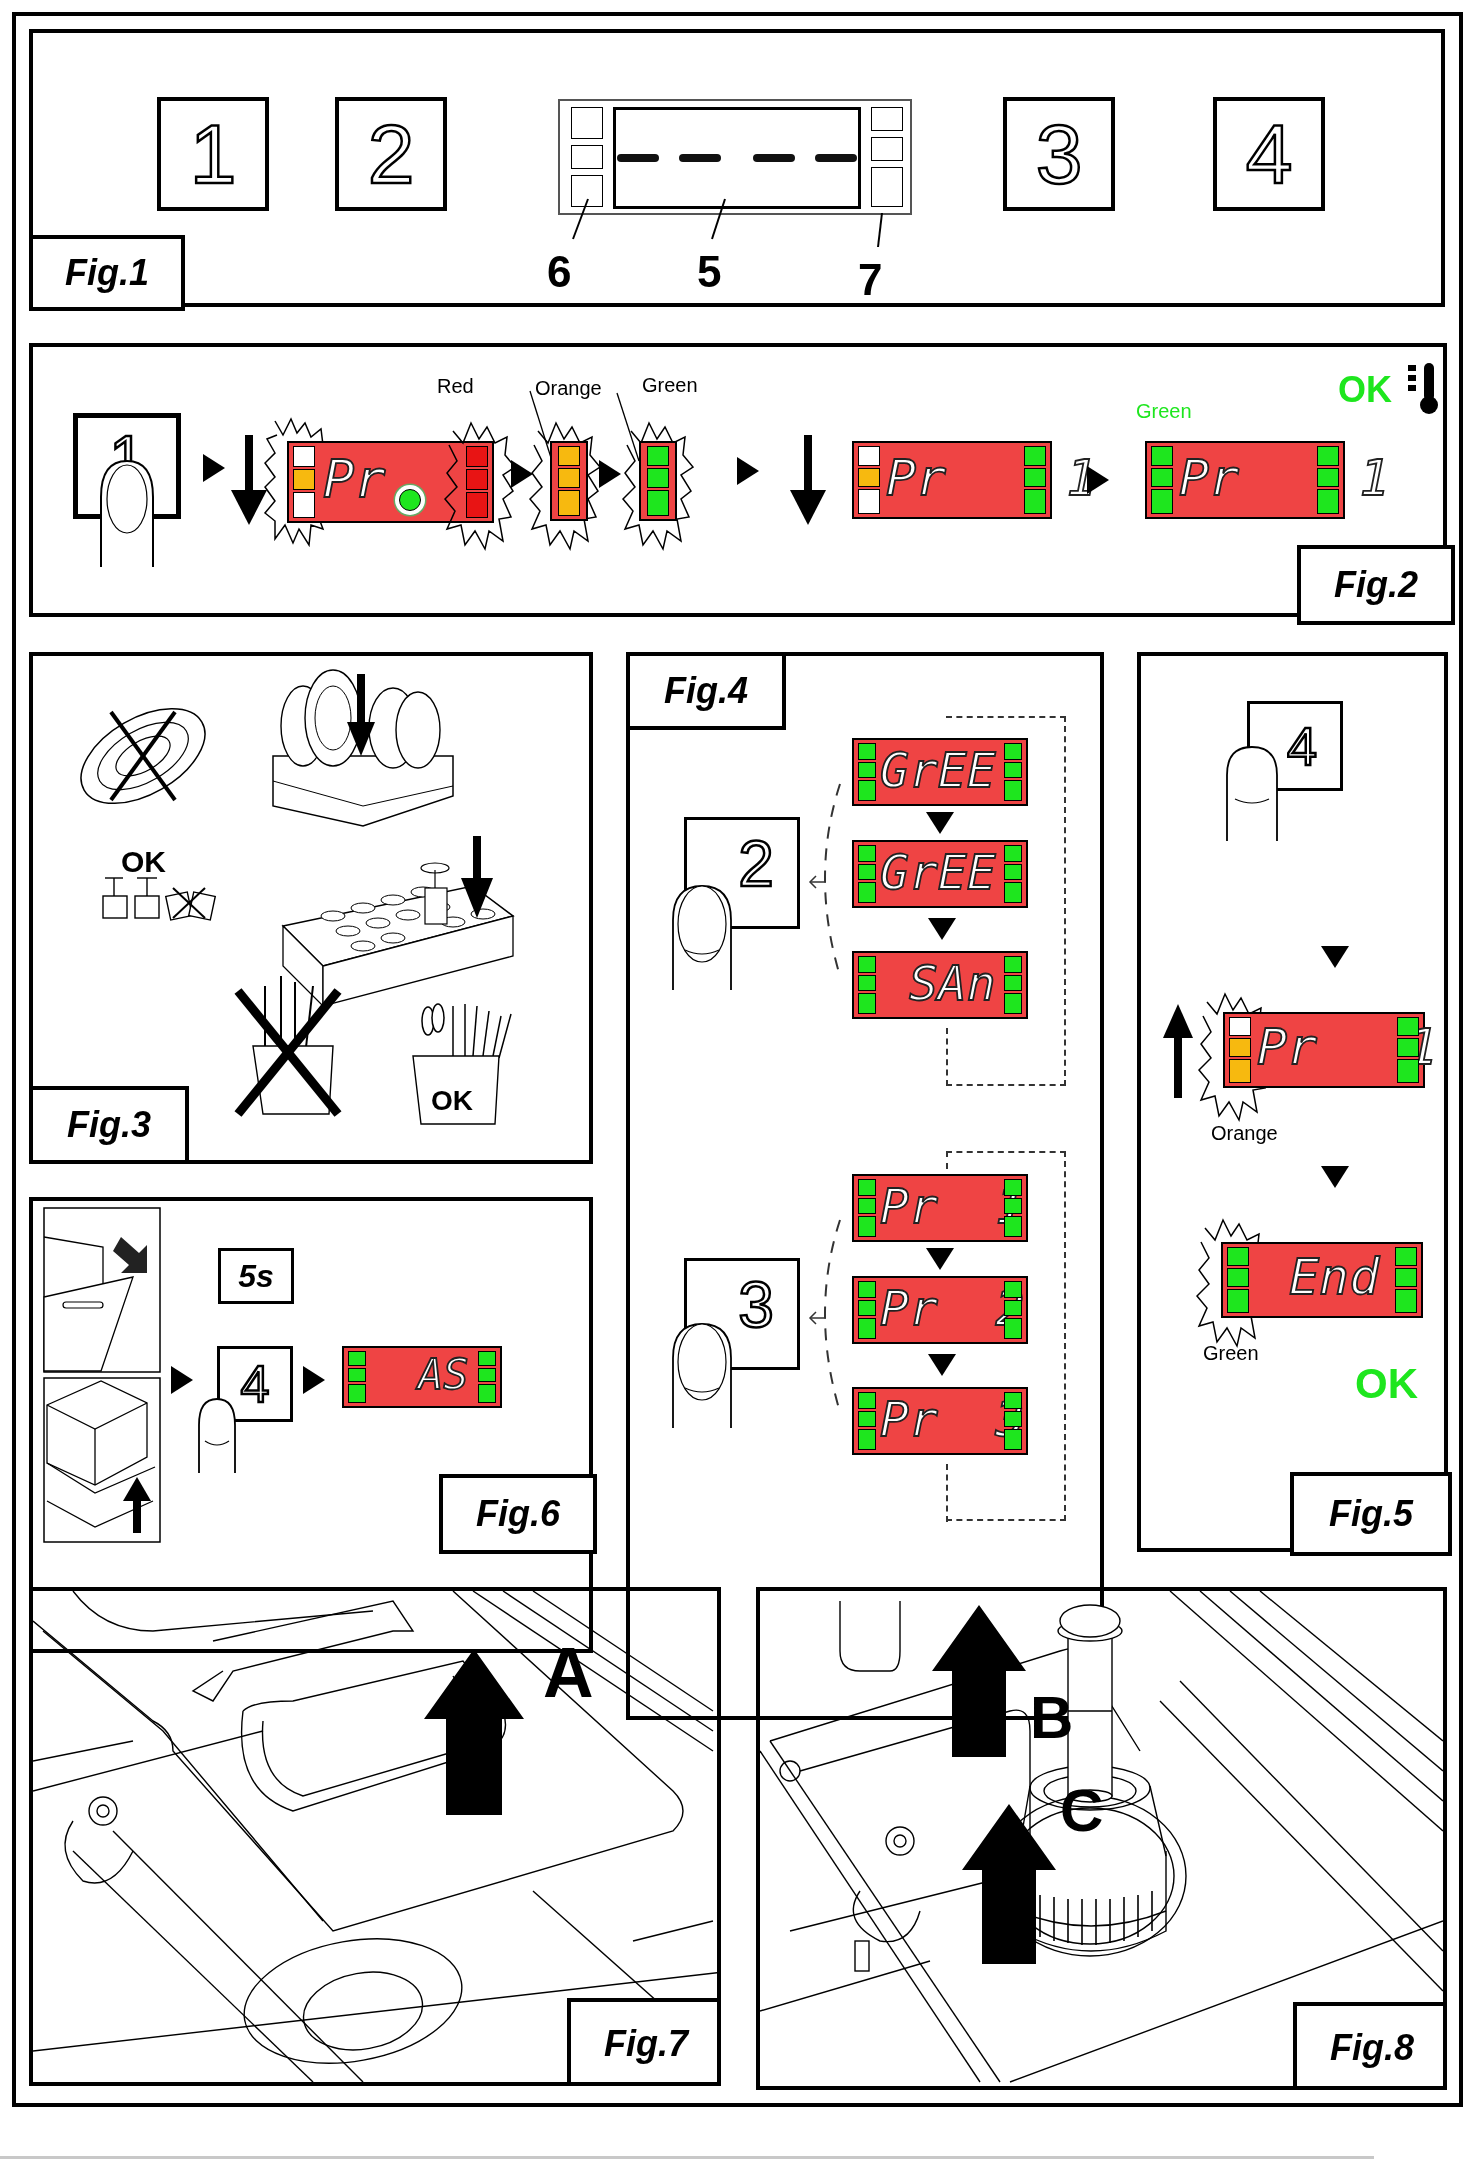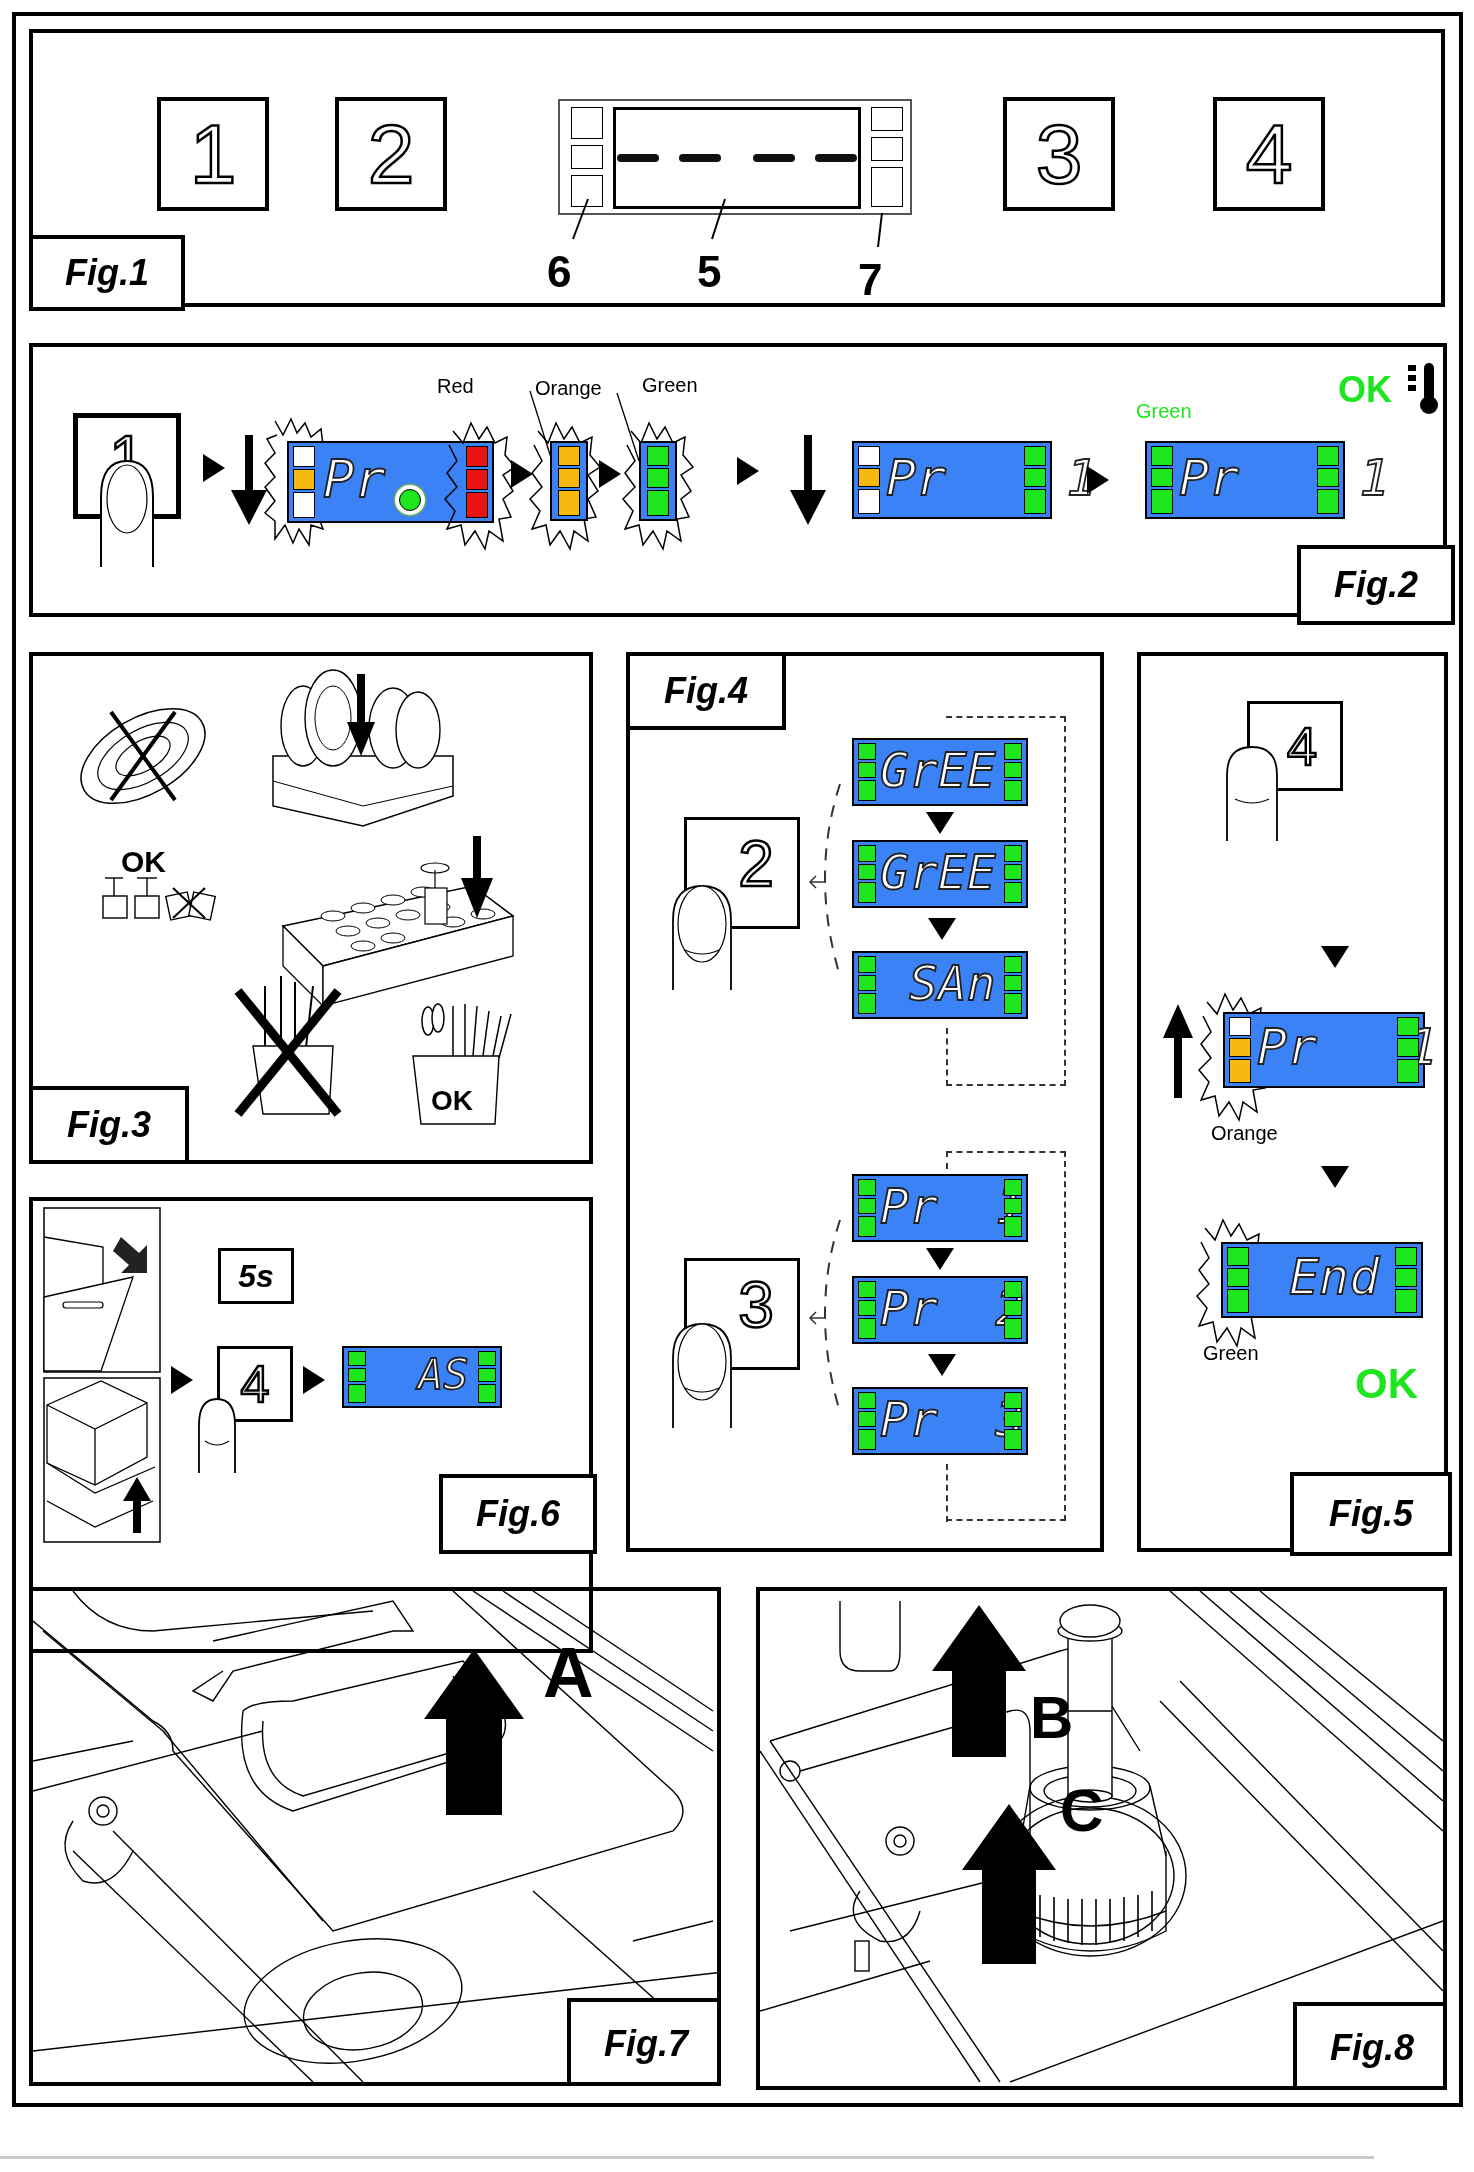--- a/index.html
+++ b/index.html
@@ -4,21 +4,21 @@
 <style>
   html,body{margin:0;padding:0;background:#fff;}
   body{width:1474px;height:2172px;position:relative;overflow:hidden;font-family:"Liberation Sans",sans-serif;}
   .abs{position:absolute;box-sizing:border-box;}
   .frame{border:4px solid #000;}
   .outer{left:12px;top:12px;width:1451px;height:2095px;border:4px solid #000;}
   .figlabel{position:absolute;box-sizing:border-box;border:4px solid #000;background:#fff;display:flex;align-items:center;justify-content:center;font-weight:bold;font-style:italic;font-size:36px;font-family:"Liberation Sans",sans-serif;color:#000;}
   .key{position:absolute;box-sizing:border-box;border:4px solid #000;background:#fff;display:flex;align-items:center;justify-content:center;}
   .key span{font-size:84px;color:#fff;-webkit-text-stroke:2.5px #000;font-family:"Liberation Sans",sans-serif;line-height:1;}
   .callout{position:absolute;font-weight:bold;font-size:44px;font-family:"Liberation Sans",sans-serif;color:#000;}
-  .lcd{position:absolute;box-sizing:border-box;border:2.5px solid #000;background:#3b82f6;}
+  .lcd{position:absolute;box-sizing:border-box;border:2.5px solid #000;background:#ef4444;}
   .lcd .ledcol{position:absolute;top:3px;bottom:3px;width:22px;display:flex;flex-direction:column;gap:2px;}
   .lcd .ledcol.left{left:4px;}
   .lcd .ledcol.right{right:4px;}
   .led{flex:1;border:1.5px solid #000;background:#fff;}
   .led.big{flex:1.3;}
   .g{background:#1ee61e;}
   .o{background:#f7b90f;}
   .r{background:#e81414;}
   .seg{position:absolute;font-style:italic;font-family:"DejaVu Sans Mono",monospace;color:#fff;-webkit-text-stroke:1.8px #222;line-height:1;white-space:pre;}
   .tri-r{position:absolute;width:0;height:0;border-top:14px solid transparent;border-bottom:14px solid transparent;border-left:22px solid #000;}
@@ -324,21 +324,21 @@
     <div class="seg" style="left:74px;top:6px;font-size:42px;">AS</div>
     <div class="ledcol right" style="width:18px;">
         <div class="led g"></div>
         <div class="led g"></div>
         <div class="led big g"></div>
       </div>
   </div>
   <div class="figlabel" style="left:406px;top:273px;width:158px;height:80px;">Fig.6</div>
 </div>
 
-<div class="abs frame" style="left:626px;top:652px;width:478px;height:900px;">
+<div class="abs frame" style="left:626px;top:652px;width:478px;height:1068px;">
   <div class="figlabel" style="left:-4px;top:-4px;width:160px;height:78px;">Fig.4</div>
 
   <div class="key" style="left:54px;top:161px;width:116px;height:112px;border-width:3.5px;">
       <span style="font-size:64px;margin-left:28px;margin-top:-18px;">2</span>
     </div>
   <svg class="finger" style="left:41px;top:228px;" width="62" height="106">
     <path d="M2 106 L2 36 Q2 2 31 2 Q60 2 60 36 L60 106" fill="#fff" stroke="#000" stroke-width="1.8"></path>
     <ellipse cx="31" cy="40" rx="24" ry="38" fill="#fff" stroke="#000" stroke-width="1.2"></ellipse>
     <path d="M14 66 Q31 74 48 66" fill="none" stroke="#000" stroke-width="1.2"></path>
   </svg>

